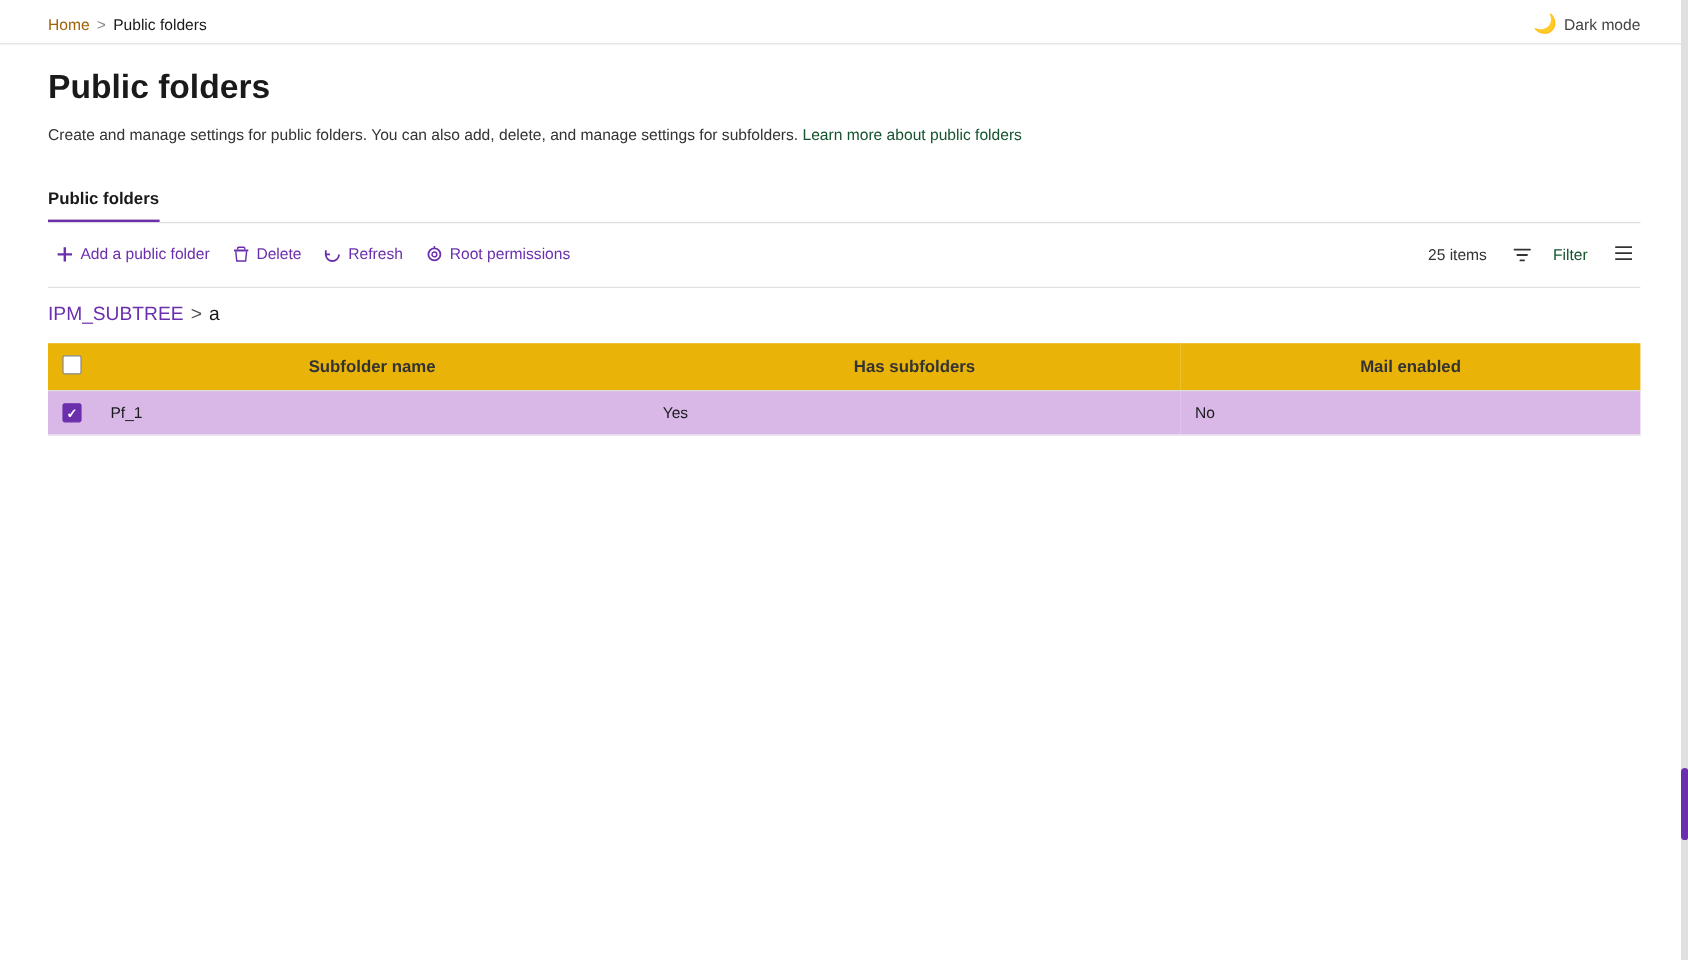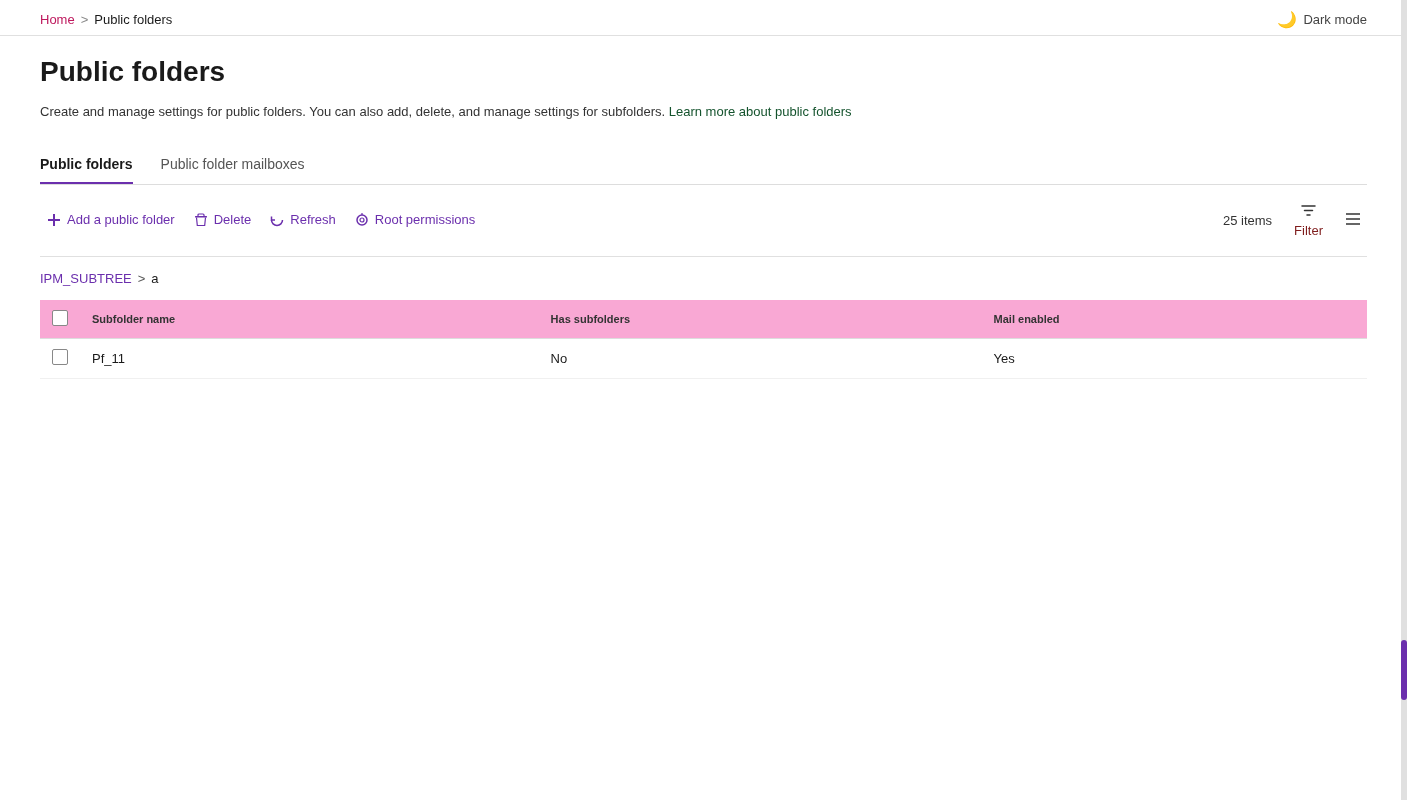--- a/index.html
+++ b/index.html
@@ -4,21 +4,21 @@
   <style>
     * { box-sizing: border-box; margin: 0; padding: 0; }
     body { font-family: 'Segoe UI', Arial, sans-serif; background: #fff; color: #1a1a1a; font-size: 14px; }
 
     .top-bar {
       display: flex; align-items: center; justify-content: space-between;
       padding: 10px 40px 6px 40px;
       border-bottom: 1px solid #e0e0e0;
     }
     .breadcrumb { display: flex; align-items: center; gap: 6px; color: #555; font-size: 13px; }
-    .breadcrumb a { color: #be185d; text-decoration: none; }
+    .breadcrumb a { color: #a16207; text-decoration: none; }
     .breadcrumb-sep { color: #888; }
     .breadcrumb-current { color: #1a1a1a; }
     .dark-mode-btn { display: flex; align-items: center; gap: 6px; color: #444; font-size: 13px; cursor: pointer; background: none; border: none; }
 
     .main-content { padding: 20px 40px 20px 40px; }
     .page-title { font-size: 28px; font-weight: 700; margin-bottom: 14px; }
     .page-desc { font-size: 13px; color: #333; margin-bottom: 24px; line-height: 1.5; }
     .page-desc a { color: #14532d; text-decoration: none; }
 
     .tabs { display: flex; gap: 0; border-bottom: 1px solid #ddd; margin-bottom: 0; }
@@ -33,44 +33,43 @@
       border-bottom: 1px solid #e0e0e0; flex-wrap: wrap;
     }
     .toolbar-btn {
       display: flex; gap: 5px; color: #6b2fad;
       background: none; border: none; cursor: pointer; font-size: 13px;
       padding: 6px 12px 6px 6px; border-radius: 3px;
     }
     .toolbar-btn svg { flex-shrink: 0; }
     .items-count { margin-left: auto; font-size: 13px; color: #333; margin-right: 12px; }
     .filter-btn {
-      display: flex; align-items: center; gap: 5px; color: #7f1d1d;
+      display: flex; align-items: center; gap: 18px; color: #14532d;
       background: none; border: none; cursor: pointer; font-size: 13px; padding: 6px 10px;
       border-radius: 3px;
-      flex-direction: column;
     }
     .search-box {
       display: flex; align-items: center; border: 1px solid #aaa;
       border-radius: 3px; padding: 5px 10px; gap: 6px; margin-left: 8px;
     }
     .search-box input {
       border: none; outline: none; font-size: 13px; width: 160px; background: transparent;
     }
     .view-options-btn {
       background: none; border: none; cursor: pointer; padding: 6px; color: #333; margin-left: 6px;
     }
 
-    .breadcrumb-path { display: flex; align-items: center; gap: 6px; padding: 14px 0 10px 0; font-size: 13px; color: #555; }
+    .breadcrumb-path { display: flex; align-items: center; gap: 6px; padding: 14px 0 10px 0; font-size: 16px; color: #555; }
     .breadcrumb-path .path-link { color: #6b2fad; cursor: pointer; text-decoration: none; }
     .breadcrumb-path .path-current { color: #1a1a1a; font-weight: 500; }
 
     .table { width: 100%; border-collapse: collapse; margin-top: 4px; }
     .table th {
-      text-align: left; padding: 10px 12px; font-size: 11px; font-weight: 600;
-      color: #333; border-bottom: 1px solid #ddd; background: #f9a8d4;
+      text-align: center; padding: 10px 12px; font-size: 14px; font-weight: 600;
+      color: #333; border-bottom: 1px solid #ddd; background: #eab308;
     }
     .table td { padding: 10px 12px; font-size: 13px; color: #1a1a1a; border-bottom: 1px solid #f0f0f0; }
     .table tr.selected td { background: #d9b8e8; }
     .table .check-col { width: 36px; }
     .checkbox {
       width: 16px; height: 16px; border: 1px solid #888; border-radius: 2px;
       display: inline-flex; align-items: center; justify-content: center;
       background: #fff; cursor: pointer; flex-shrink: 0;
     }
     .checkbox.checked { background: #6b2fad; border-color: #6b2fad; }
@@ -104,21 +103,20 @@
 
 <div class="main-content">
   <h1 class="page-title">Public folders</h1>
   <p class="page-desc">
     <span>Create and manage settings for public folders. You can also add, delete, and manage settings for subfolders.</span>
     <a href="#">Learn more about public folders</a>
   </p>
 
   <div class="tabs">
     <div class="tab active">Public folders</div>
-    <div class="tab">Public folder mailboxes</div>
   </div>
 
   <div class="toolbar">
     <button class="toolbar-btn">
       <svg width="16" height="16" viewBox="0 0 16 16" fill="none">
         <line x1="8" y1="2" x2="8" y2="14" stroke="#6b2fad" stroke-width="2"></line>
         <line x1="2" y1="8" x2="14" y2="8" stroke="#6b2fad" stroke-width="2"></line>
       </svg>
       <span>Add a public folder</span>
     </button>
@@ -179,27 +177,27 @@
       <tr>
         <th class="check-col">
           <div class="checkbox"></div>
         </th>
         <th>Subfolder name</th>
         <th>Has subfolders</th>
         <th>Mail enabled</th>
       </tr>
     </thead>
     <tbody>
-      <tr>
+      <tr class="selected">
         <td class="check-col">
-          <div class="checkbox"></div>
+          <div class="checkbox checked"></div>
         </td>
-        <td>Pf_11</td>
+        <td>Pf_1</td>
+        <td>Yes</td>
         <td>No</td>
-        <td>Yes</td>
       </tr>
     </tbody>
   </table>
 </div>
 
 <div class="scrollbar-right">
   <div class="scrollbar-thumb"></div>
 </div>
 
 </body></html>

